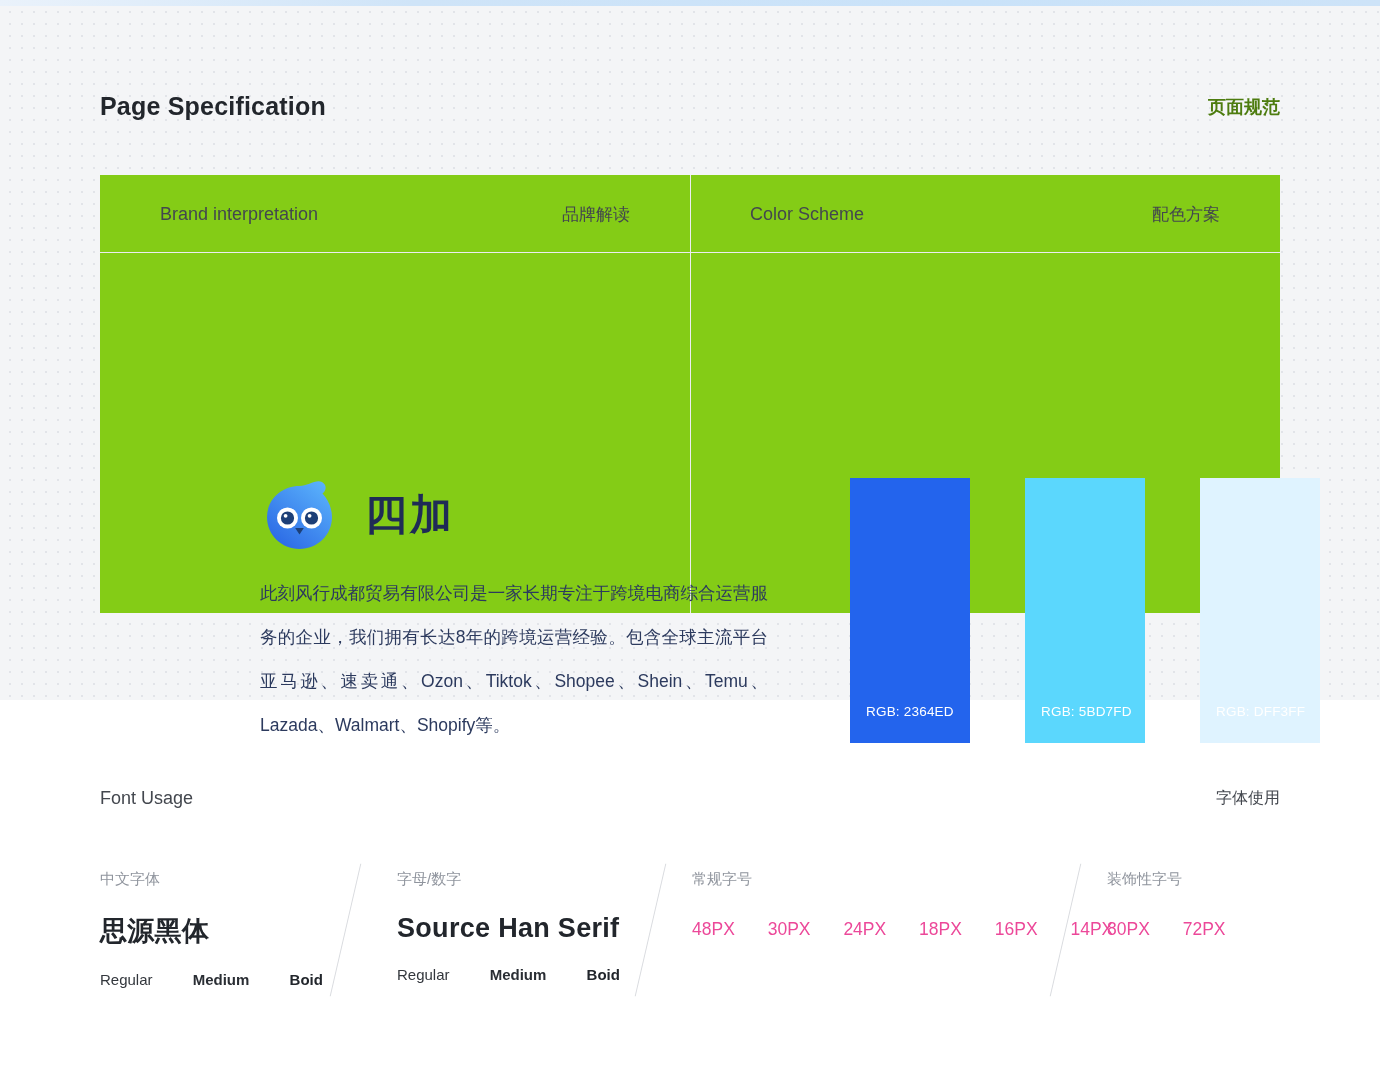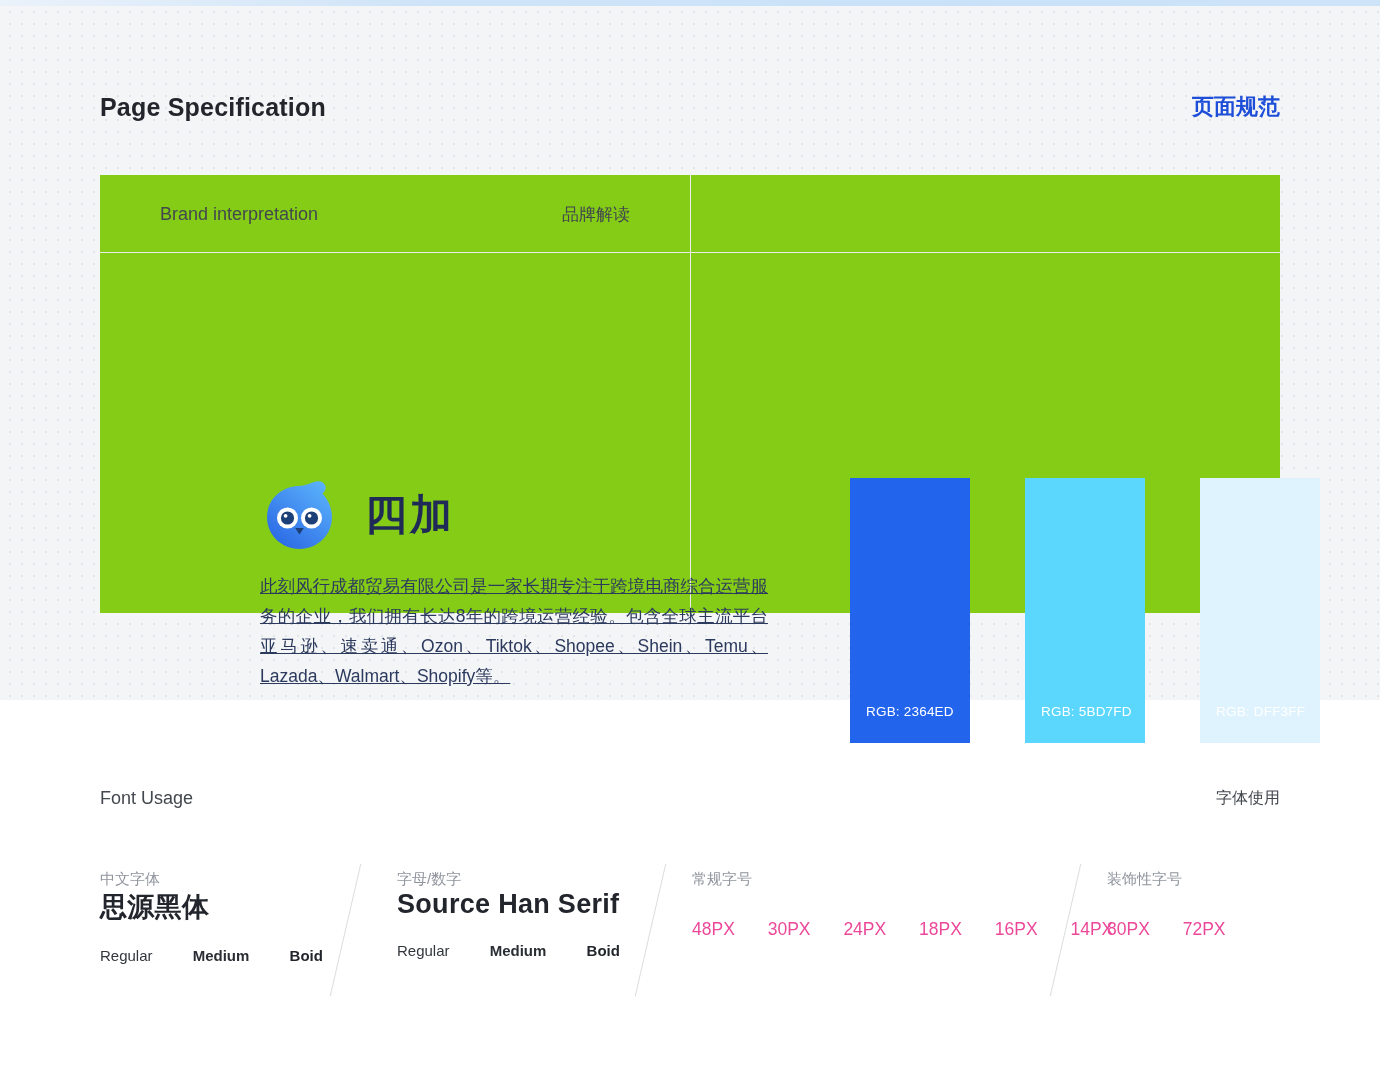--- a/index.html
+++ b/index.html
@@ -45,23 +45,23 @@
     align-items: center;
     z-index: 2;
   }
   .page-heading .en {
     font-size: 25px;
     font-weight: 700;
     color: #22262c;
     letter-spacing: 0.2px;
   }
   .page-heading .zh {
-    font-size: 22px;
+    font-size: 18px;
     font-weight: 700;
-    color: #1d4ed8;
+    color: #4d7c0f;
   }
 
   
   .card {
     position: absolute;
     top: 175px; left: 100px;
     width: 1180px; height: 438px;
     background: #84cc16;
     z-index: 2;
   }
@@ -103,24 +103,23 @@
     font-weight: 700;
     color: #1f2b56;
     letter-spacing: 3px;
     font-family: "Liberation Sans", sans-serif;
   }
   .brand-desc {
     position: absolute;
     top: 396px; left: 160px;
     width: 508px;
     font-size: 17.5px;
-    line-height: 30px;
+    line-height: 44px;
     color: #2c3a5e;
     text-align: justify;
-    text-decoration: underline;
   }
 
   
   .swatch {
     position: absolute;
     top: 303px;
     width: 120px; height: 265px;
   }
   .swatch .label {
     position: absolute;
@@ -142,20 +141,21 @@
     display: flex;
     justify-content: space-between;
     align-items: center;
   }
   .font-heading .en { font-size: 18px; color: #43474e; }
   .font-heading .zh { font-size: 16px; color: #43474e; }
 
   .font-col { position: absolute; top: 870px; }
   .font-col .col-label { font-size: 15px; color: #8f949d; }
   .font-col .col-name {
+    margin-top: 24px;
     font-size: 27px;
     font-weight: 700;
     color: #22262c;
     letter-spacing: 0.3px;
   }
   .font-col .col-weights { margin-top: 22px; font-size: 15px; color: #33373d; }
   .font-col .col-weights .w { margin-right: 36px; }
   .font-col .col-weights .w:last-child { margin-right: 0; }
   .w-regular { font-weight: 400; }
   .w-medium  { font-weight: 600; color: #2a2e34; }
@@ -194,20 +194,24 @@
     <div class="zh">页面规范</div>
   </div>
 
   <div class="card">
     <div class="v-divider"></div>
 
     <div class="header-row">
       <div class="cell-header left">
         <span class="en">Brand interpretation</span>
         <span class="zh">品牌解读</span>
+      </div>
+      <div class="cell-header right">
+        <span class="en">Color Scheme</span>
+        <span class="zh">配色方案</span>
       </div>
     </div>
 
     <div class="brand-logo-row">
       <span>
         <svg width="74" height="74" viewBox="0 0 74 74">
           <defs>
             <linearGradient id="blobGrad" x1="0.85" y1="0.05" x2="0.15" y2="0.95">
               <stop offset="0" stop-color="#59b0fb"></stop>
               <stop offset="1" stop-color="#2b69e5"></stop>

